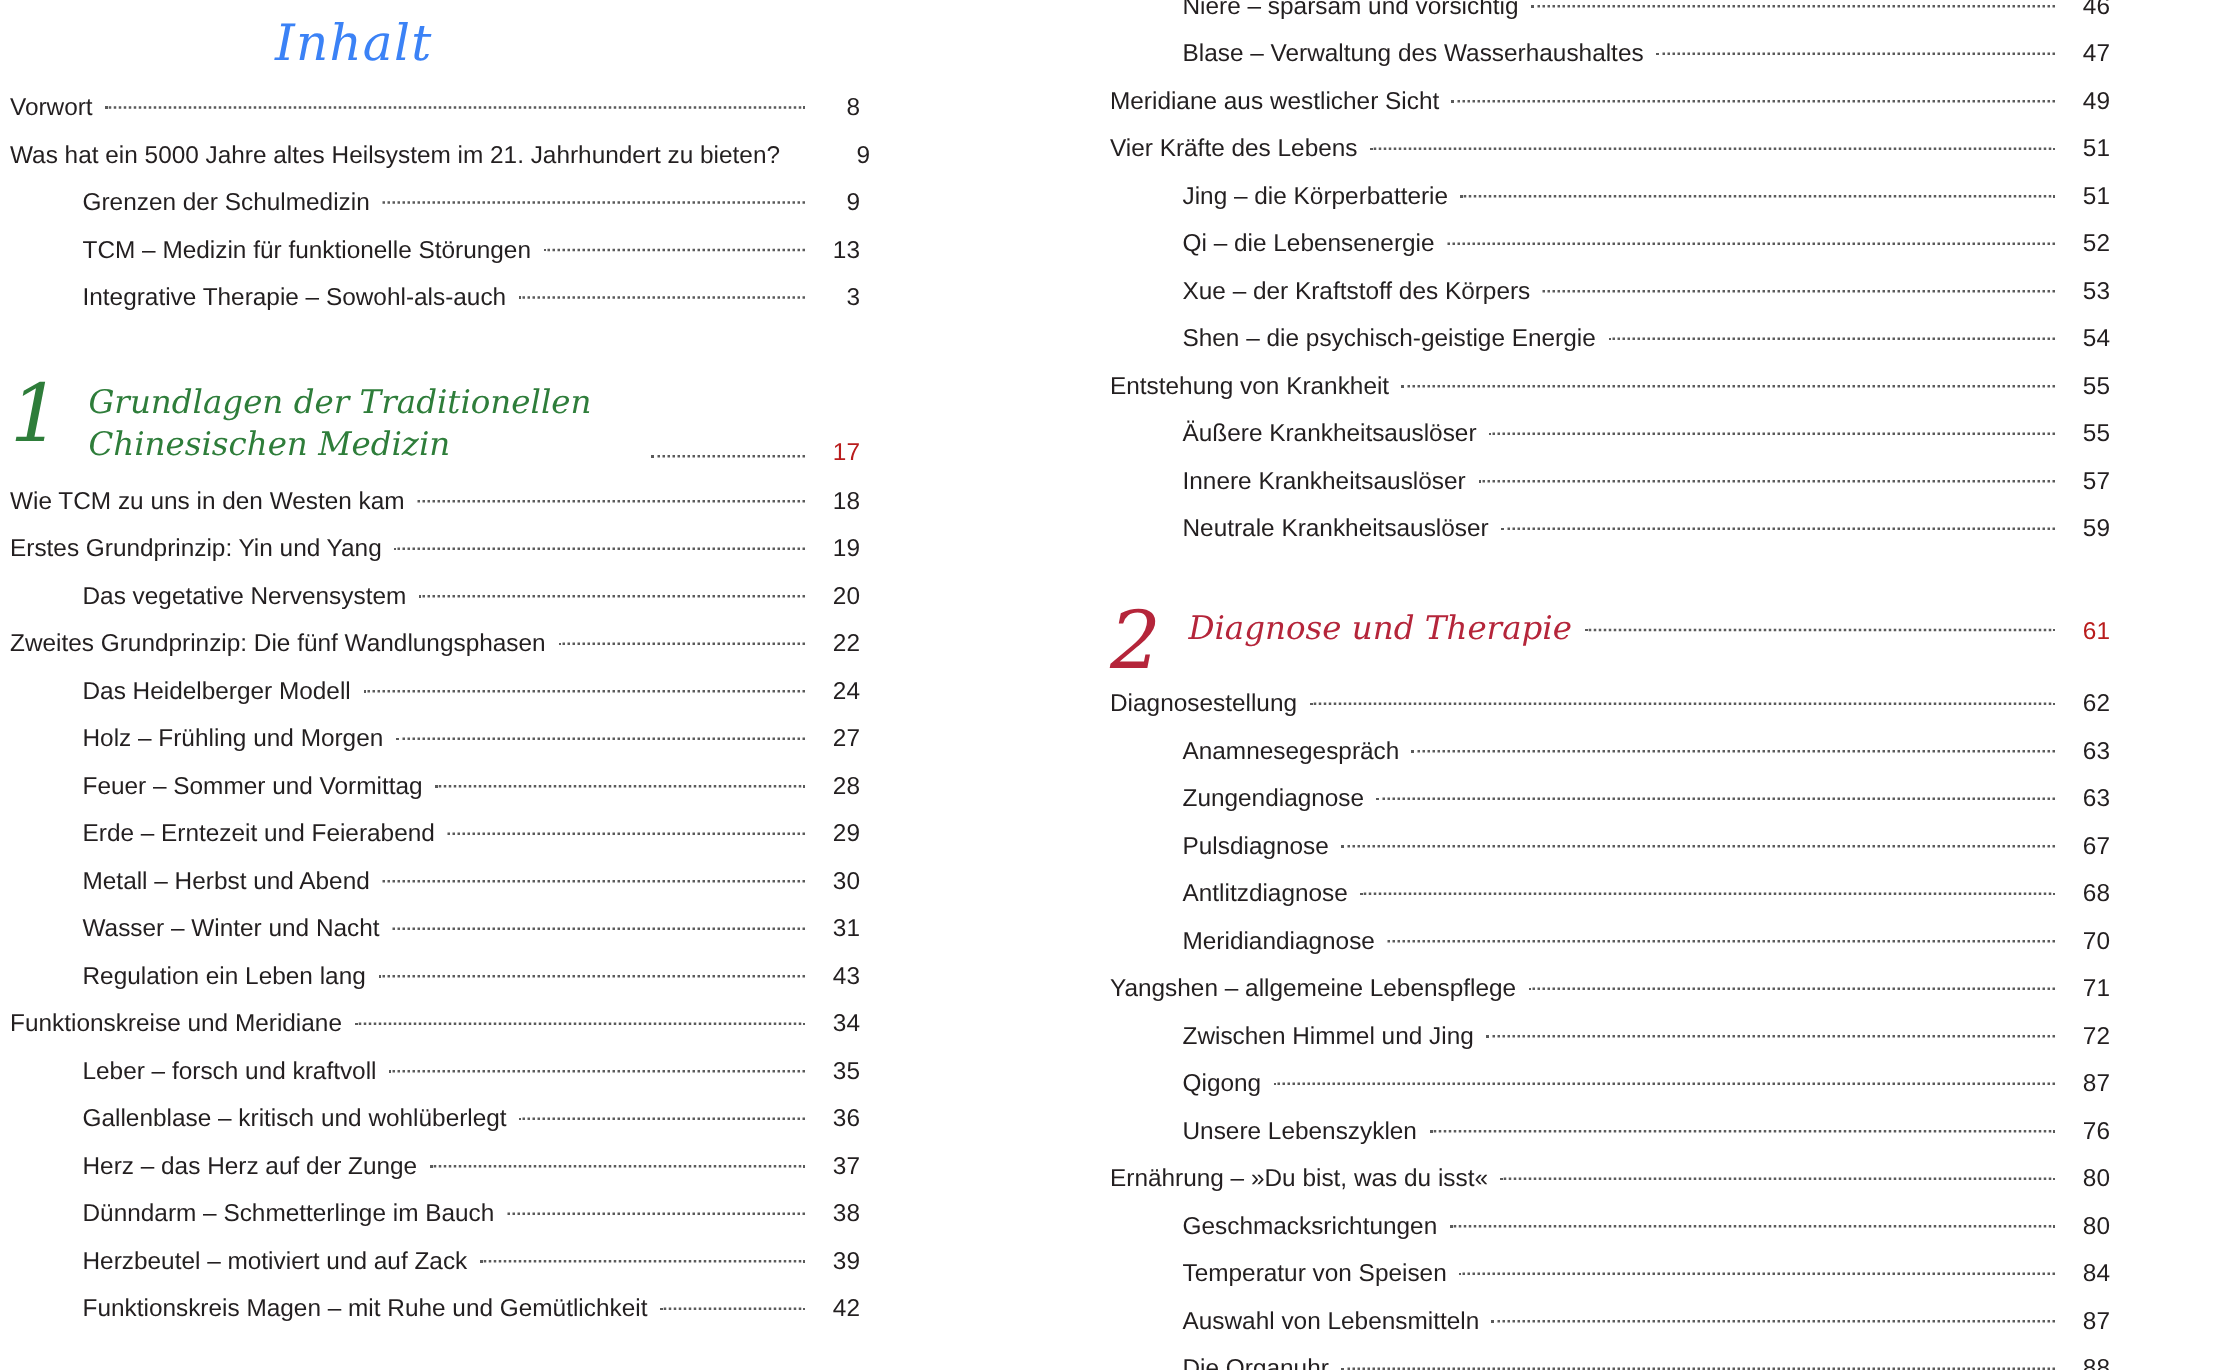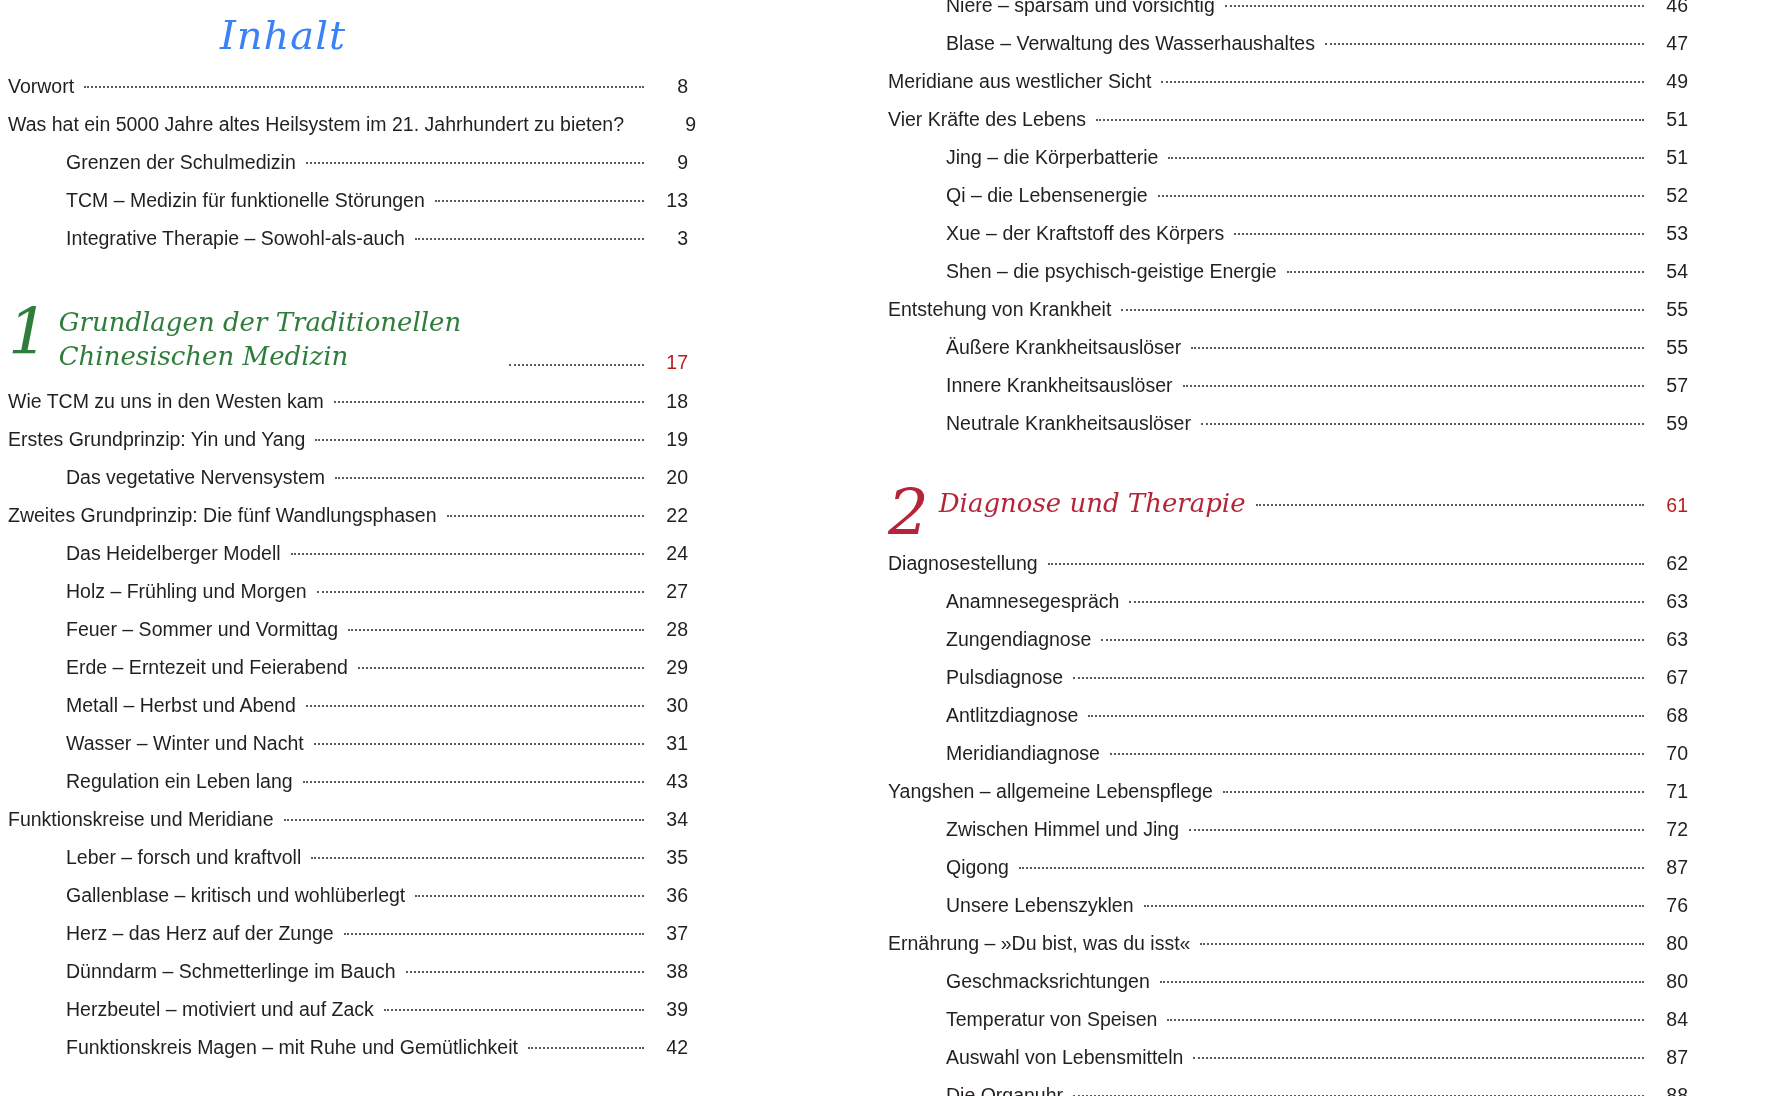--- a/index.html
+++ b/index.html
@@ -106,20 +106,21 @@
     flex-wrap: wrap;
   }
   .chapter .ch-title {
     font-family: "DejaVu Serif", serif;
     font-style: italic;
     font-size: 26px;
     line-height: 1.32;
     font-weight: 400;
     flex: 0 0 auto;
     max-width: 440px;
+    margin-left: 12px;
   }
   .chapter .ch-dots {
     flex: 1 1 auto;
     margin: 0 10px;
     border-bottom: 2.2px dotted #5a5a5a;
     position: relative;
     top: -6px;
     height: 1px;
     min-width: 20px;
   }

